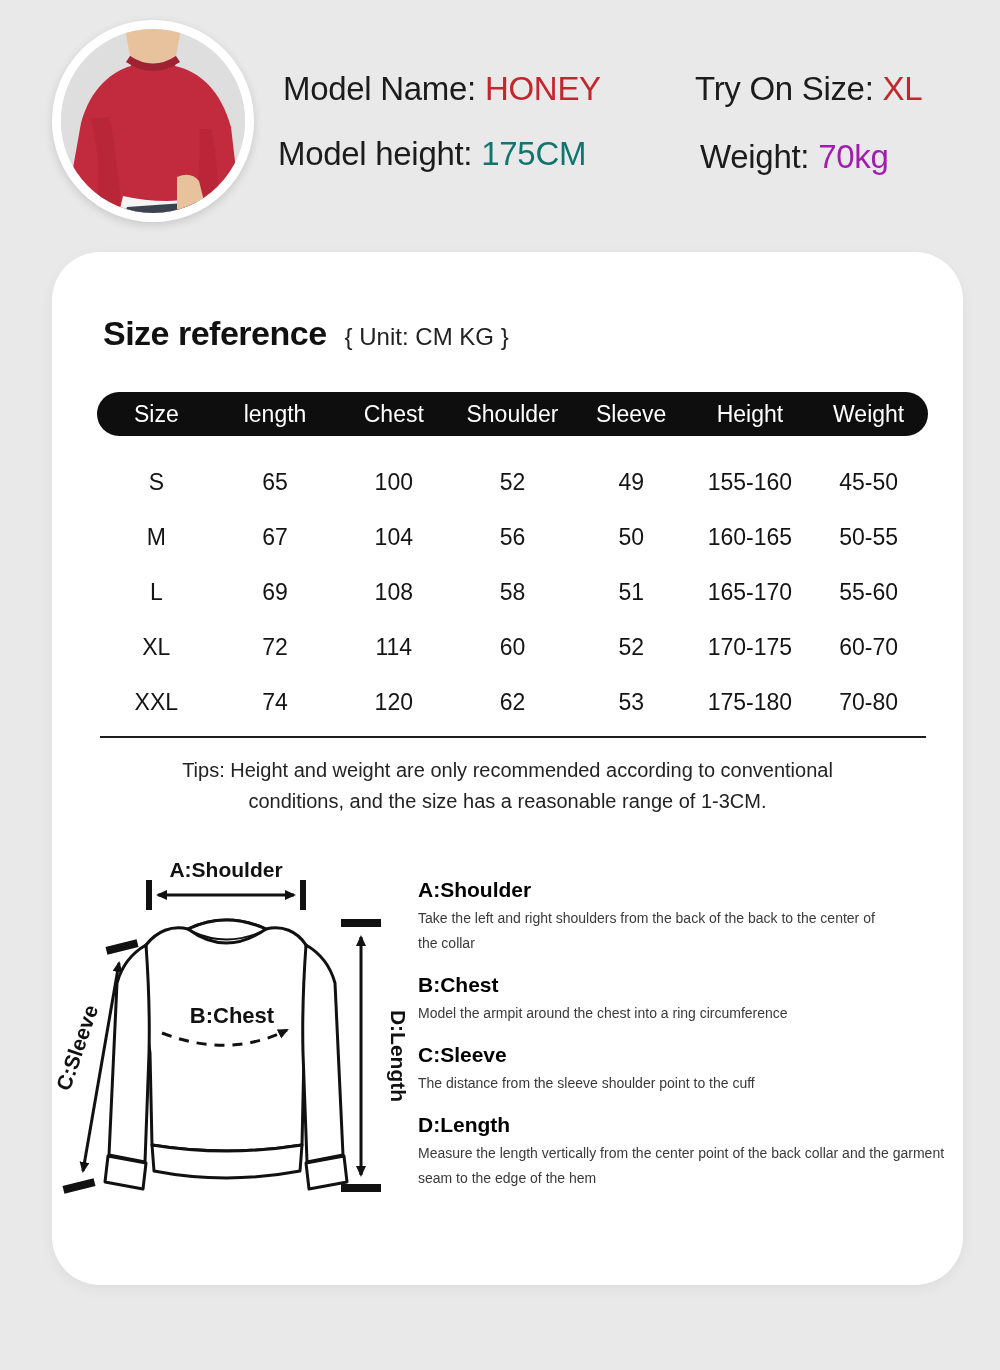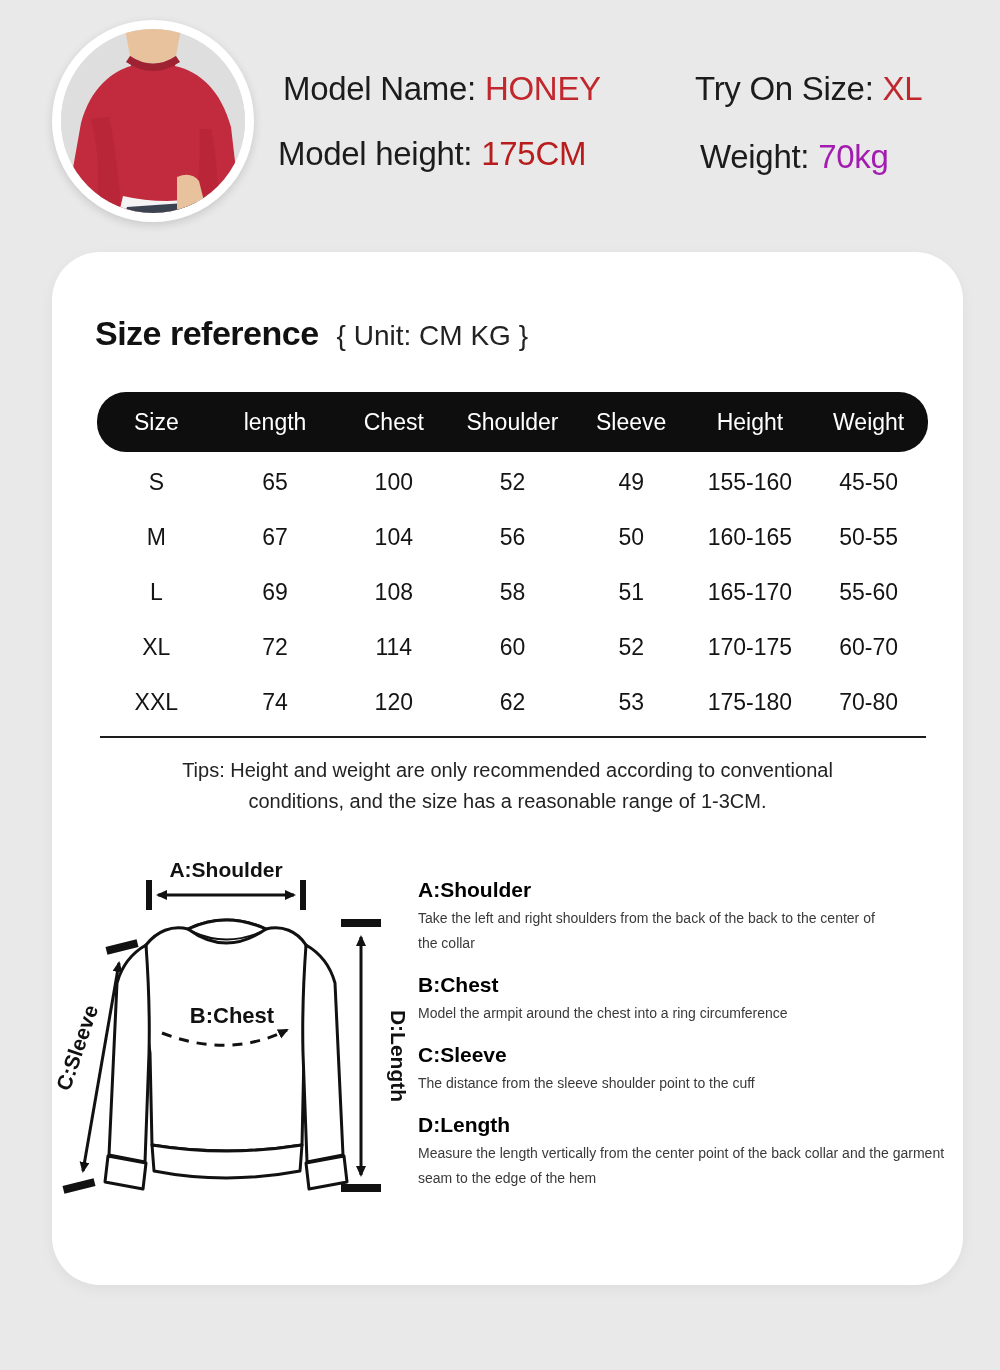--- a/index.html
+++ b/index.html
@@ -12,25 +12,25 @@
     box-shadow:0 3px 10px rgba(0,0,0,.14);}
   .model-photo svg{display:block;}
   .info-line{position:absolute;font-size:33px;color:#1c1c1c;white-space:nowrap;letter-spacing:-.3px;}
   .info-line .val{margin-left:9px;}
 
   
   .card{position:absolute;left:52px;top:252px;width:911px;height:1033px;background:#ffffff;
     border-radius:48px;box-shadow:0 4px 14px rgba(0,0,0,.05);}
 
   .title-row{position:absolute;left:43px;top:62px;display:flex;align-items:baseline;gap:18px;}
-  .card-title{font-size:34px;font-weight:bold;color:#111;letter-spacing:-.5px;}
-  .unit-note{font-size:28px;color:#222;}
+  .card-title{font-size:34px;font-weight:bold;color:#111;letter-spacing:-.5px;margin-left:8px;}
+  .unit-note{font-size:24px;color:#222;}
 
   .size-grid{display:grid;grid-template-columns:repeat(7,1fr);align-items:center;text-align:center;}
-  .table-head{position:absolute;left:45px;top:140px;width:831px;height:60px;background:#0e0e0e;
+  .table-head{position:absolute;left:45px;top:140px;width:831px;height:44px;background:#0e0e0e;
     border-radius:29px;color:#ffffff;font-size:23px;}
   .table-body{position:absolute;left:45px;top:203px;width:831px;}
   .table-body .size-grid{height:55px;font-size:23px;color:#141414;}
   .table-rule{position:absolute;left:48px;top:484px;width:826px;height:2px;background:#1c1c1c;}
 
   .tips{position:absolute;left:0;top:503px;width:100%;text-align:center;
     font-size:20px;line-height:31px;color:#232323;}
 
   .diagram{position:absolute;left:2px;top:601px;}
   .diagram text{font-weight:bold;fill:#111;font-size:21px;font-family:"Liberation Sans",sans-serif;}
@@ -61,21 +61,21 @@
     </svg>
   </div>
 
   <div class="info-line" style="left:695px;top:70px;">
     <span>Try On Size:</span><span class="val" style="color:#c1272d">XL</span>
   </div>
   <div class="info-line" style="left:283px;top:70px;">
     <span>Model Name:</span><span class="val" style="color:#c1272d">HONEY</span>
   </div>
   <div class="info-line" style="left:278px;top:135px;">
-    <span>Model height:</span><span class="val" style="color:#b91c1c">175CM</span>
+    <span>Model height:</span><span class="val" style="color:#0f766e">175CM</span>
   </div>
   <div class="info-line" style="left:700px;top:138px;">
     <span>Weight:</span><span class="val" style="color:#a21caf">70kg</span>
   </div>
 
   <div class="card">
 
     <div class="title-row">
       <span class="card-title">Size reference</span>
       <span class="unit-note">{ Unit: CM KG }</span>

